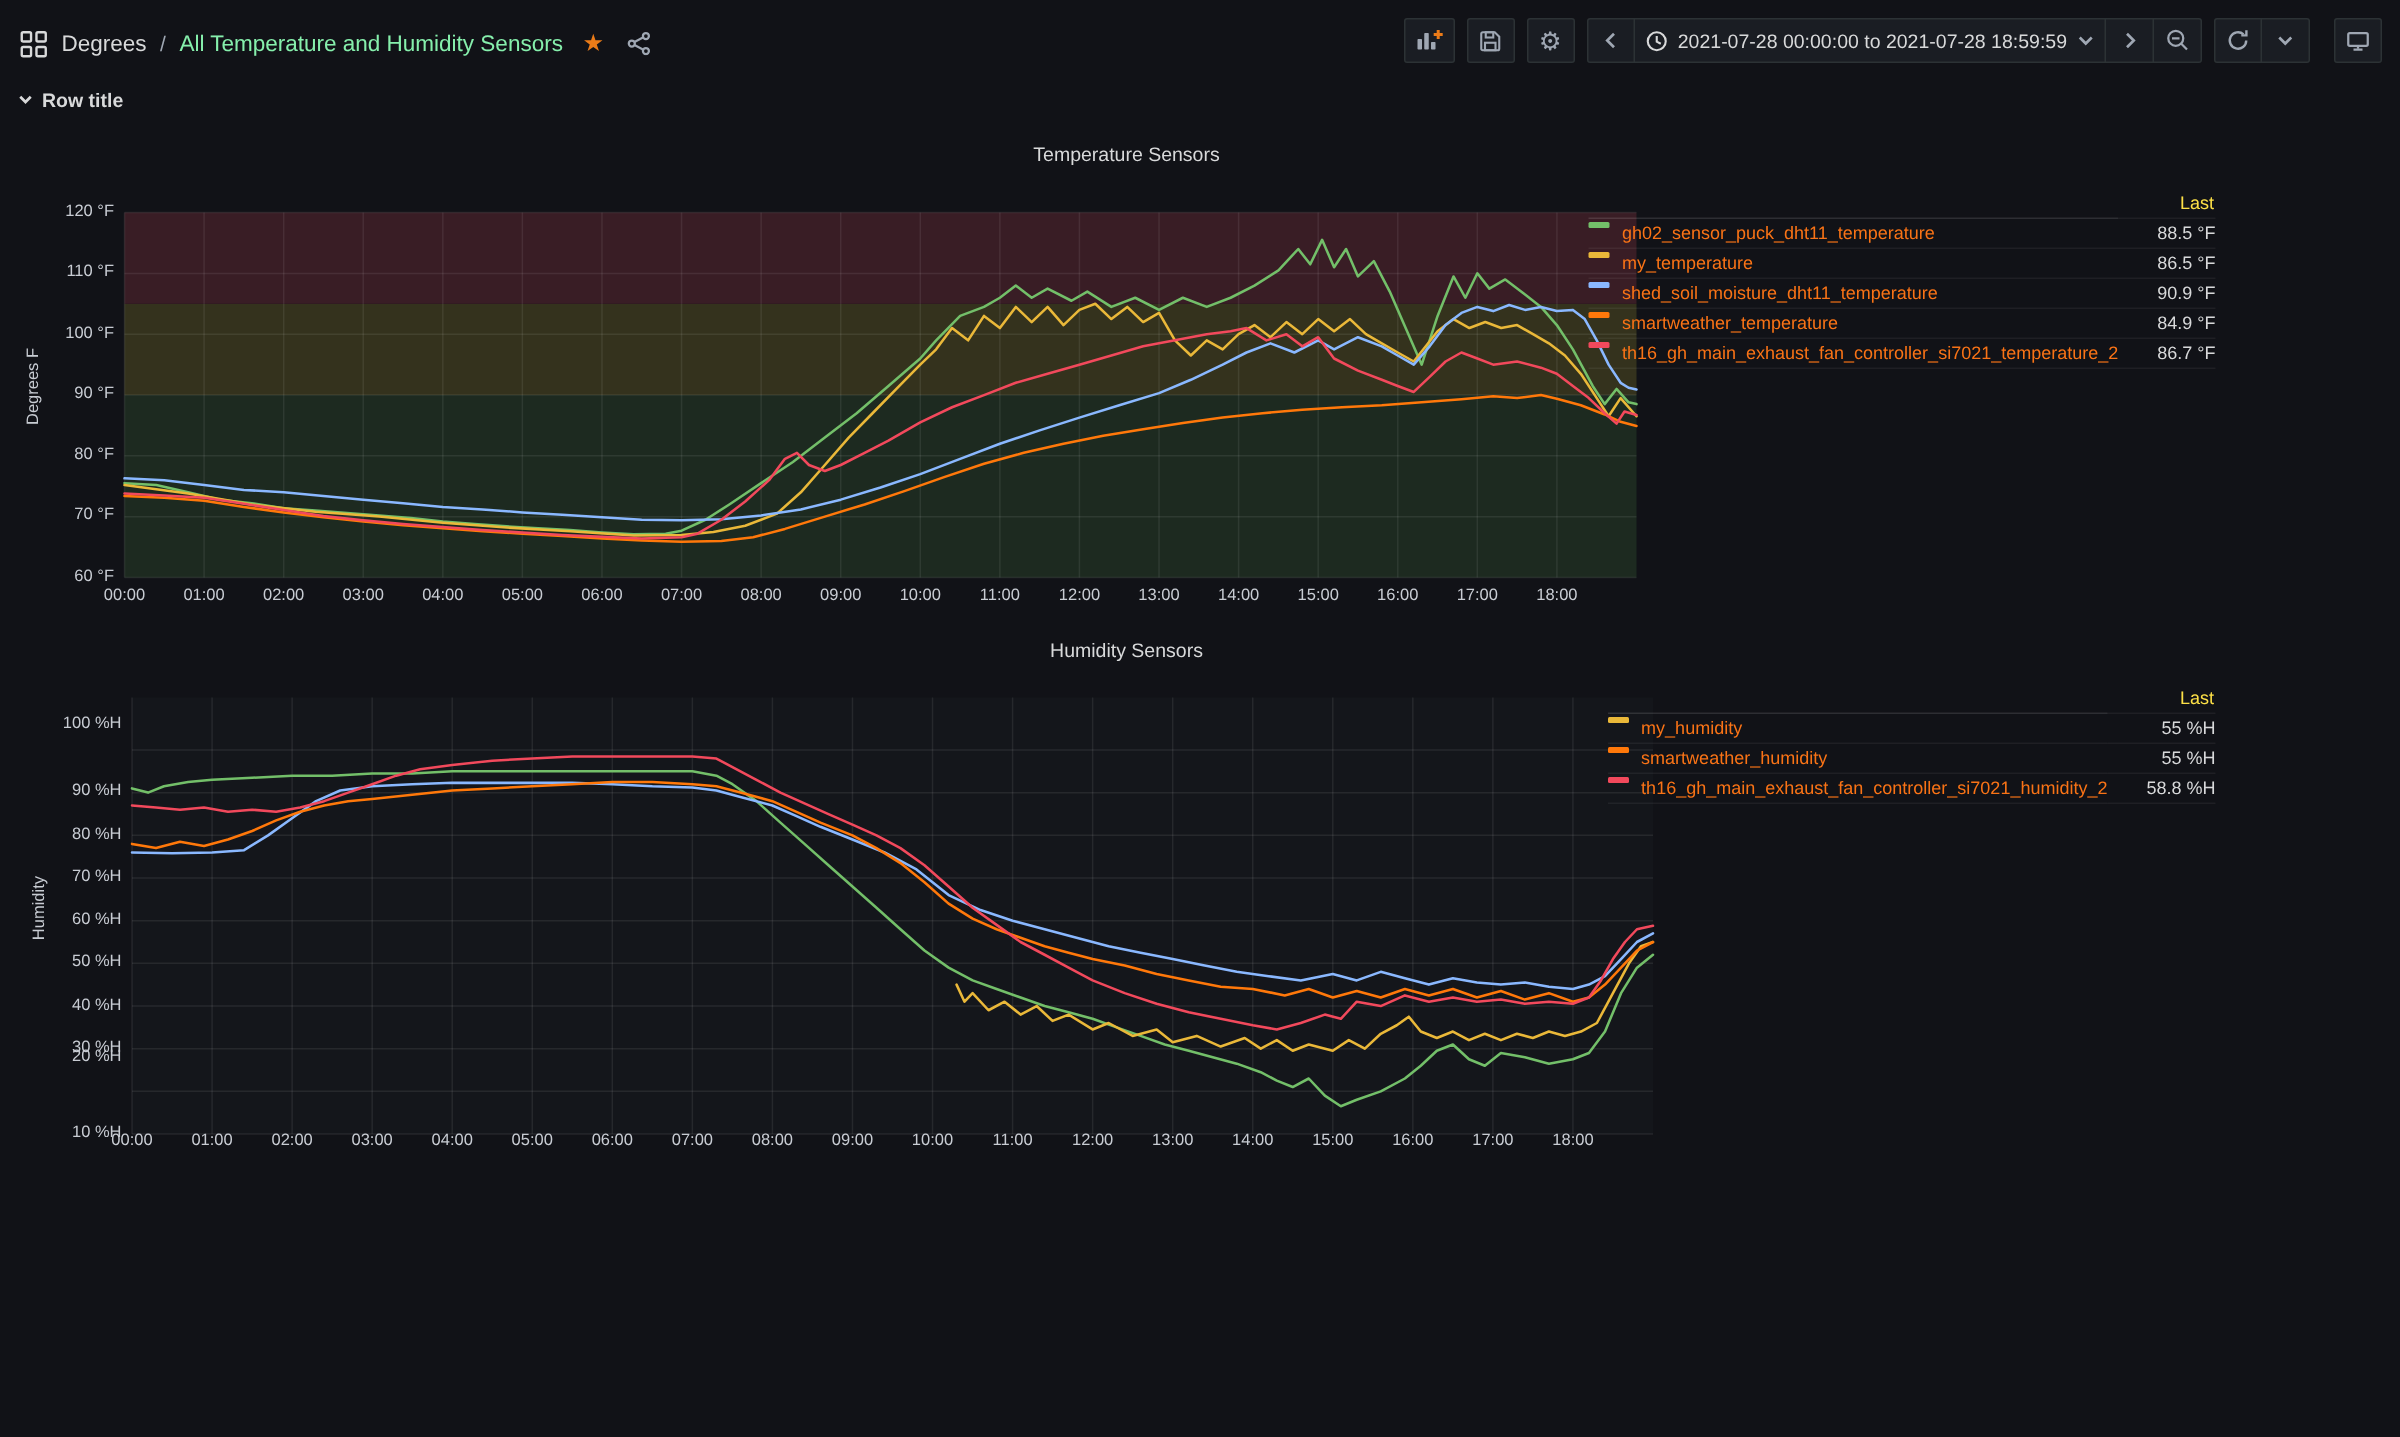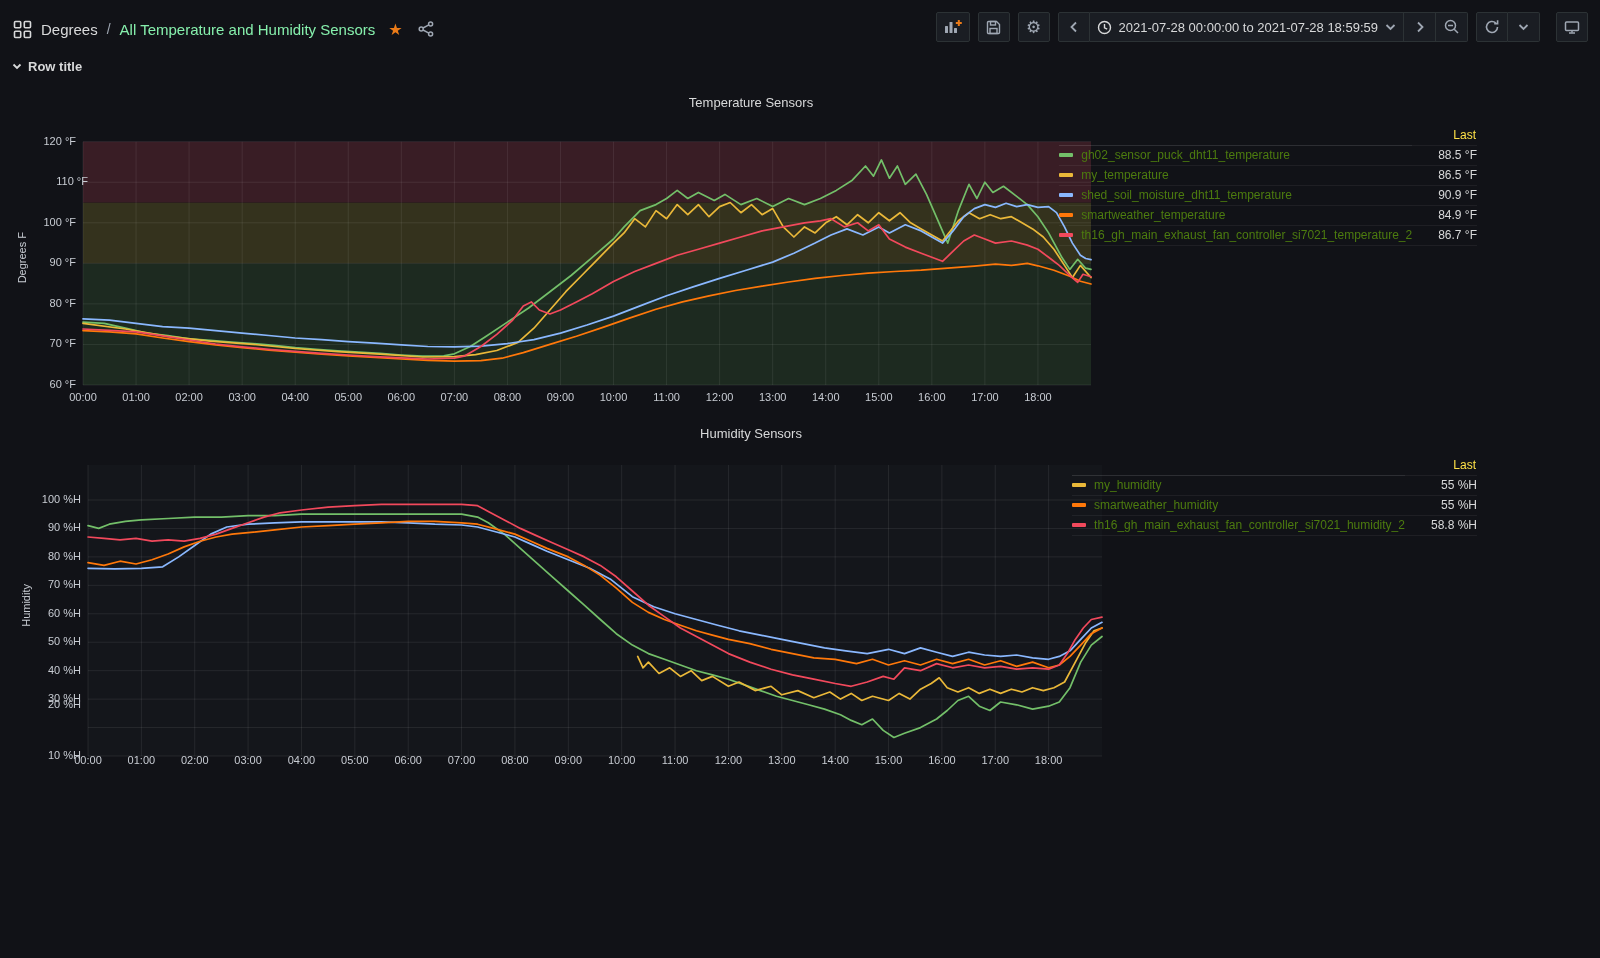--- a/index.html
+++ b/index.html
@@ -46,21 +46,21 @@
   .tick { position:absolute; font-size:11px; color:#c8ccd3; }
   .tick.x { width:60px; text-align:center; }
   .tick.y { width:68px; text-align:right; }
   
   .legend { position:absolute; right:123px; }
   #legend-temp { top:126px; }
   #legend-hum  { top:456px; }
   .legend table { border-collapse:collapse; }
   .legend td, .legend th { border-bottom:1px solid rgba(255,255,255,0.06); padding:2px 0 3px 0; font-size:12px; font-weight:400; white-space:nowrap; }
   .legend th { text-align:right; color:#fde047; font-weight:500; padding-right:1px; }
-  .legend .name-cell { display:flex; align-items:center; gap:8px; color:#4d7c0f; cursor:pointer; }
+  .legend .name-cell { display:flex; align-items:flex-start; gap:8px; color:#f97316; cursor:pointer; }
   .swatch { display:inline-block; width:14px; height:4px; border-radius:1px; }
   .val-cell { text-align:right; padding-left:26px !important; color:#d8d9da; min-width:56px; }
 </style>
 </head>
 <body>
 
 <div id="app">
 
   <svg id="charts" width="1600" height="958">
       <rect x="83" y="263.35" width="1008" height="121.64999999999998" fill="#1d2a20"></rect>
@@ -151,21 +151,21 @@
       <span class="tick x" style="left: 795.737px; top: 391px;">14:00</span>
       <span class="tick x" style="left: 848.789px; top: 391px;">15:00</span>
       <span class="tick x" style="left: 901.842px; top: 391px;">16:00</span>
       <span class="tick x" style="left: 954.895px; top: 391px;">17:00</span>
       <span class="tick x" style="left: 1007.95px; top: 391px;">18:00</span>
       <span class="tick y" style="left: 8px; top: 378px;">60 °F</span>
       <span class="tick y" style="left: 8px; top: 337.45px;">70 °F</span>
       <span class="tick y" style="left: 8px; top: 296.9px;">80 °F</span>
       <span class="tick y" style="left: 8px; top: 256.35px;">90 °F</span>
       <span class="tick y" style="left: 8px; top: 215.8px;">100 °F</span>
-      <span class="tick y" style="left: 20px; top: 175.25px;">110 °F</span>
+      <span class="tick y" style="left: 8px; top: 175.25px;">110 °F</span>
       <span class="tick y" style="left: 8px; top: 134.7px;">120 °F</span>
       <span class="tick x" style="left: 58px; top: 754px;">00:00</span>
       <span class="tick x" style="left: 111.368px; top: 754px;">01:00</span>
       <span class="tick x" style="left: 164.737px; top: 754px;">02:00</span>
       <span class="tick x" style="left: 218.105px; top: 754px;">03:00</span>
       <span class="tick x" style="left: 271.474px; top: 754px;">04:00</span>
       <span class="tick x" style="left: 324.842px; top: 754px;">05:00</span>
       <span class="tick x" style="left: 378.211px; top: 754px;">06:00</span>
       <span class="tick x" style="left: 431.579px; top: 754px;">07:00</span>
       <span class="tick x" style="left: 484.947px; top: 754px;">08:00</span>
@@ -181,21 +181,21 @@
       <span class="tick x" style="left: 1018.63px; top: 754px;">18:00</span>
       <span class="tick y" style="left: 13px; top: 749px;">10 %H</span>
       <span class="tick y" style="left: 13px; top: 698px;">20 %H</span>
       <span class="tick y" style="left: 13px; top: 692.111px;">30 %H</span>
       <span class="tick y" style="left: 13px; top: 663.667px;">40 %H</span>
       <span class="tick y" style="left: 13px; top: 635.222px;">50 %H</span>
       <span class="tick y" style="left: 13px; top: 606.778px;">60 %H</span>
       <span class="tick y" style="left: 13px; top: 578.333px;">70 %H</span>
       <span class="tick y" style="left: 13px; top: 549.889px;">80 %H</span>
       <span class="tick y" style="left: 13px; top: 521.444px;">90 %H</span>
-      <span class="tick y" style="left: 13px; top: 493px;">100 %H</span>
+      <span class="tick y" style="left: 13px; top: 476px;">100 %H</span>
     </div>
 
   <div class="hdr-left">
     <span class="icon-plain" style="margin-left:0">
       <svg width="19" height="19" viewBox="0 0 19 19">
           <g fill="none" stroke="#d8d9da" stroke-width="1.6">
             <rect x="1.5" y="1.5" width="6.2" height="6.2" rx="1"></rect>
             <rect x="11.3" y="1.5" width="6.2" height="6.2" rx="1"></rect>
             <rect x="1.5" y="11.3" width="6.2" height="6.2" rx="1"></rect>
             <rect x="11.3" y="11.3" width="6.2" height="6.2" rx="1"></rect>

